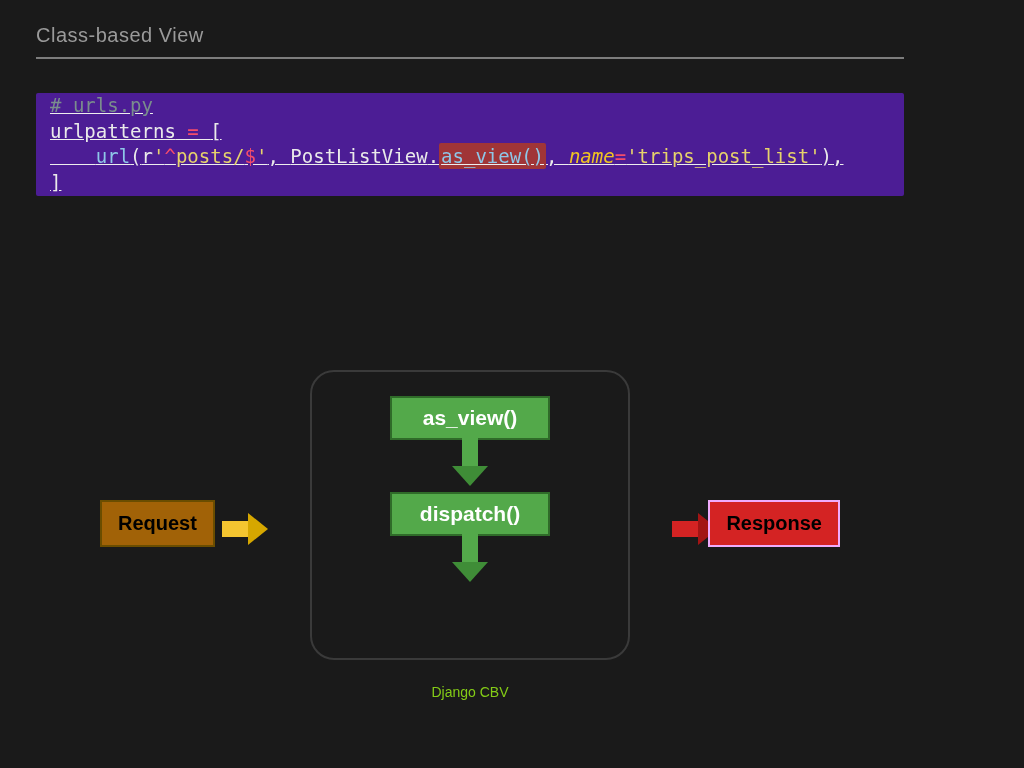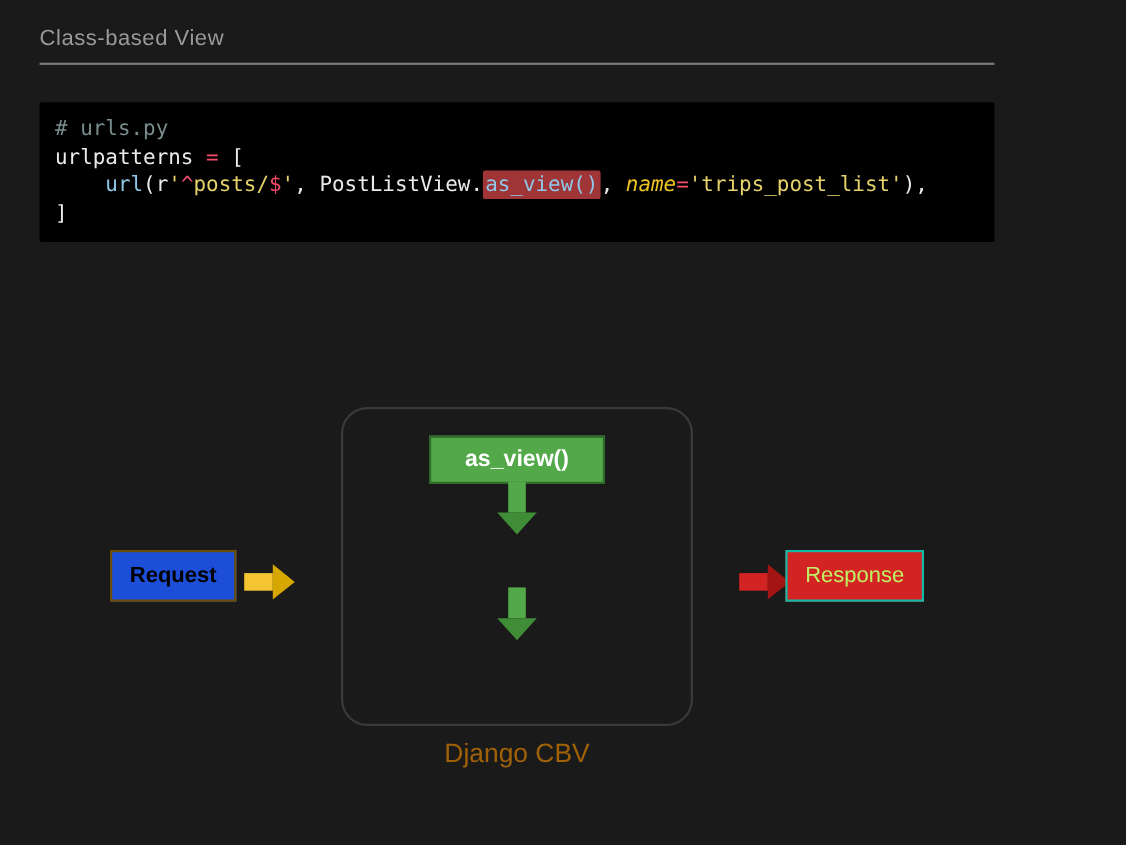--- a/index.html
+++ b/index.html
@@ -2,37 +2,38 @@
 <html><head>
 <meta charset="utf-8">
 <style>
   * { box-sizing: border-box; margin: 0; padding: 0; }
   html, body { width: 1024px; height: 768px; background: #1a1a1a; font-family: "Helvetica Neue", Arial, sans-serif; overflow: hidden; }
   .slide { width: 940px; height: 768px; position: relative; padding: 24px 36px; }
   .header { color: #9a9a9a; font-size: 20px; letter-spacing: 0.5px; padding-bottom: 10px; }
   .hr { height: 2px; background: #7d7d7d; margin-bottom: 34px; }
   .title { color: #2196d6; font-size: 40px; font-weight: 700; font-family: "Arial Narrow", "Helvetica Neue Condensed", sans-serif; letter-spacing: -0.5px; margin-bottom: 28px; }
   .code-block {
-    background: #000000; color: #eee; font-family: Menlo, Consolas, monospace;
-    font-size: 19px; padding: 12px 14px; line-height: 1.35; white-space: pre;
+    background: #4c1d95; color: #eee; font-family: Menlo, Consolas, monospace;
+    font-size: 19px; padding: 0 14px; line-height: 1.35; white-space: pre;
     border-radius: 2px;
+    text-decoration: underline;
   }
   .tok-comment { color: #7a8d8d; }
   .tok-ident { color: #eaeaea; }
   .tok-op { color: #f44c6b; }
   .tok-punc { color: #eaeaea; }
   .tok-str { color: #e6d26b; }
   .tok-key { color: #f44c6b; }
   .tok-name { color: #f0c420; font-style: italic; }
   .tok-call { color: #8ec7e8; }
   .tok-hl { background: #a03537; color: #8ec7e8; padding: 2px 2px; border-radius: 2px; }
 
   .flow-area { position: absolute; left: 0; right: 0; top: 370px; height: 340px; }
   .flow-center { position: absolute; left: 50%; transform: translateX(-50%); top: 0; width: 320px; height: 290px; border: 2px solid #3a3a3a; border-radius: 24px; }
-  .flow-box-title { position: absolute; left: 50%; transform: translateX(-50%); bottom: -42px; color: #a16207; font-size: 24px; }
+  .flow-box-title { position: absolute; left: 50%; transform: translateX(-50%); bottom: -42px; color: #84cc16; font-size: 14px; }
   .green-box {
     background: #53a94a; color: #fff; border: 2px solid #2f6b29;
     font-size: 21px; font-weight: 700; text-align: center; padding: 8px 14px;
     position: absolute; left: 50%; transform: translateX(-50%);
   }
   .gb1 { top: 24px; width: 160px; }
   .gb2 { top: 120px; width: 160px; }
   .gb3 { top: 216px; width: 250px; }
   .down-stem {
     position: absolute; left: 50%; transform: translateX(-50%);
@@ -41,27 +42,27 @@
   .stem1 { top: 66px; height: 28px; }
   .stem2 { top: 162px; height: 28px; }
   .down-head {
     position: absolute; left: 50%; transform: translateX(-50%);
     width: 0; height: 0; border-left: 18px solid transparent; border-right: 18px solid transparent; border-top: 20px solid #3f8d37;
   }
   .head1 { top: 94px; }
   .head2 { top: 190px; }
 
   .req-box {
-    position: absolute; top: 500px; background: #1d4ed8; border: 2px solid #6a4d00; color: #000;
+    position: absolute; top: 500px; background: #a16207; border: 2px solid #6a4d00; color: #000;
     font-weight: 700; font-size: 20px; padding: 10px 16px; text-align: center; font-family: "Arial Narrow", sans-serif;
   }
   .req-box.left { left: 100px; }
   .res-box {
-    position: absolute; top: 500px; background: #d42323; border: 2px solid #14b8a6; color: #bef264;
-    font-weight: 400; font-size: 20px; padding: 10px 16px; text-align: center; font-family: "Arial Narrow", sans-serif;
+    position: absolute; top: 500px; background: #d42323; border: 2px solid #f0abfc; color: #000000;
+    font-weight: 700; font-size: 20px; padding: 10px 16px; text-align: center; font-family: "Arial Narrow", sans-serif;
   }
   .res-box.right { right: 100px; }
 
   .h-arrow {
     position: absolute; top: 513px;
   }
   .h-arrow .h-stem { display: inline-block; height: 16px; width: 26px; vertical-align: middle; }
   .h-arrow .h-head { display: inline-block; width: 0; height: 0; border-top: 16px solid transparent; border-bottom: 16px solid transparent; vertical-align: middle; }
   .h-arrow.yellow .h-stem { background: #f4c530; }
   .h-arrow.yellow .h-head { border-left: 20px solid #d6a700; }
@@ -86,20 +87,21 @@
 
   <div class="h-arrow yellow left">
     <span class="h-stem"></span><span class="h-head"></span>
   </div>
 
   <div class="flow-area">
     <div class="flow-center">
       <div class="green-box gb1">as_view()</div>
       <div class="down-stem stem1"></div>
       <div class="down-head head1"></div>
+      <div class="green-box gb2">dispatch()</div>
       <div class="down-stem stem2"></div>
       <div class="down-head head2"></div>
       <div class="flow-box-title">Django CBV</div>
     </div>
   </div>
 
   <div class="h-arrow red right">
     <span class="h-stem"></span><span class="h-head"></span>
   </div>
 

